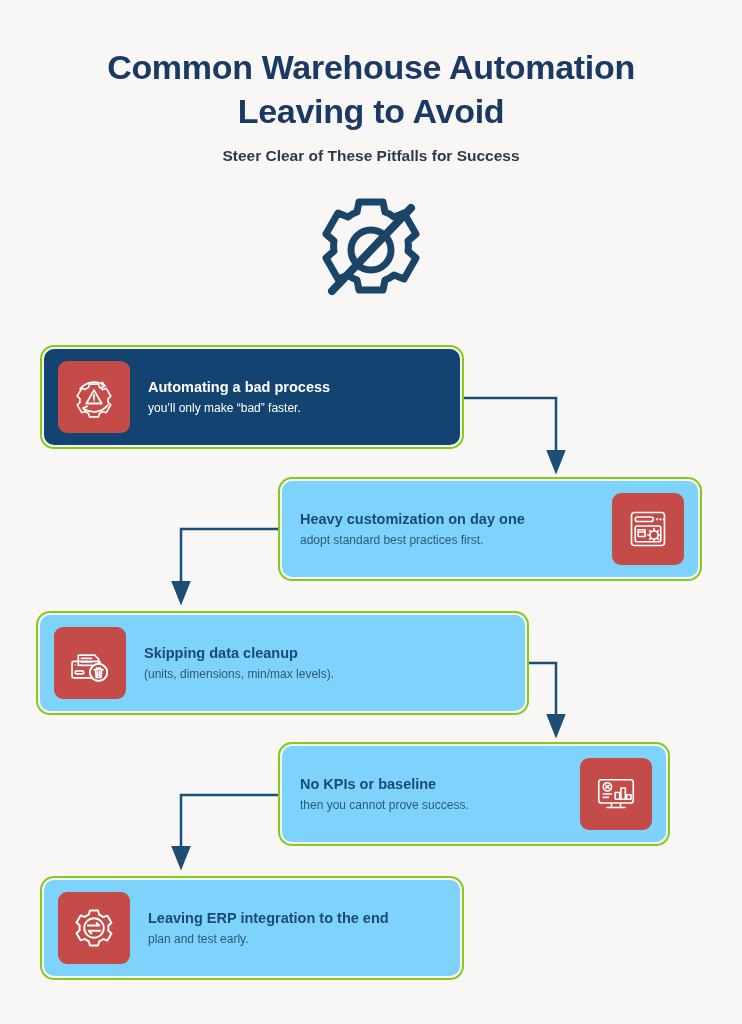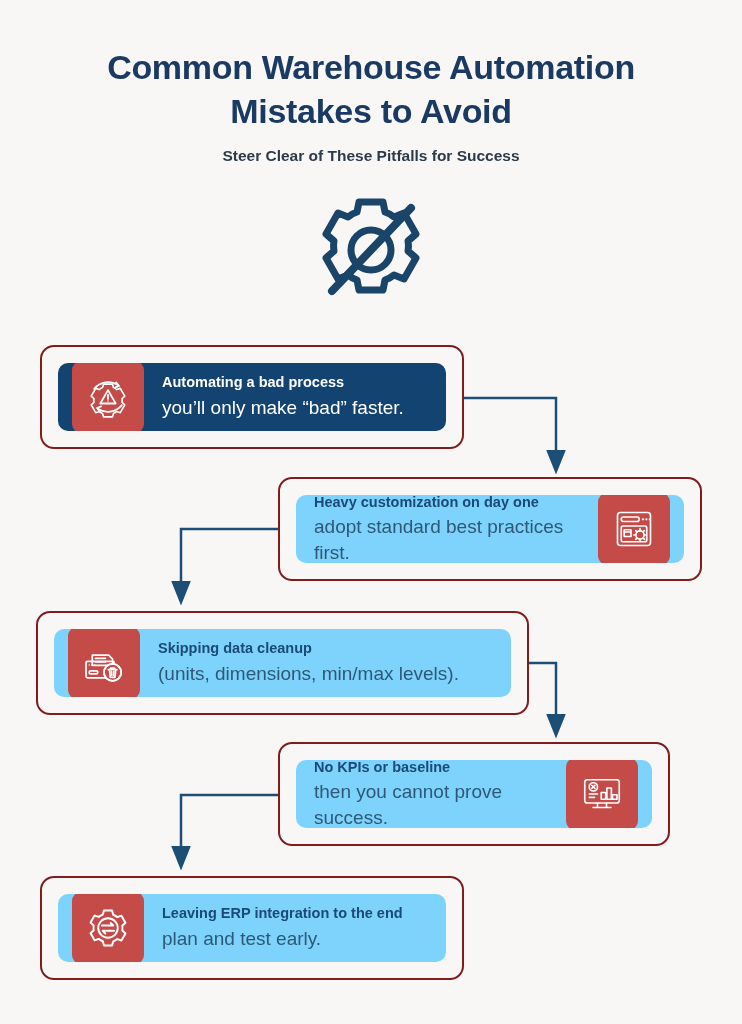--- a/index.html
+++ b/index.html
@@ -55,23 +55,23 @@
     left: 311px;
     top: 190px;
     width: 120px;
     height: 120px;
   }
 
   
   .card {
     position: absolute;
     box-sizing: border-box;
-    border: 2px solid #7f1d1d;
+    border: 2px solid #84cc16;
     border-radius: 14px;
-    padding: 16px;
+    padding: 2px;
     background: #f8f7f5;
   }
   .card-inner {
     box-sizing: border-box;
     width: 100%;
     height: 100%;
     border-radius: 10px;
     display: flex;
     align-items: center;
     overflow: hidden;
@@ -100,21 +100,21 @@
     flex: 1 1 auto;
     padding: 0 18px;
   }
   .card-title {
     font-size: 14.5px;
     font-weight: bold;
     line-height: 1.35;
     margin: 0 0 2px 0;
   }
   .card-sub {
-    font-size: 19px;
+    font-size: 12px;
     font-weight: normal;
     line-height: 1.35;
     margin: 0;
   }
   .card.dark .card-title, .card.dark .card-sub { color: #ffffff; }
   .card.light .card-title { color: #1b4a77; }
   .card.light .card-sub { color: #2f5878; }
 
   
   .connectors {
@@ -127,21 +127,21 @@
   }
 </style>
 </head>
 <body>
 
 <div id="infographic">
 
   <div class="header">
     <h1 class="title">
       <span class="line">Common Warehouse Automation</span>
-      <span class="line">Mistakes to Avoid</span>
+      <span class="line">Leaving to Avoid</span>
     </h1>
     <p class="subtitle">Steer Clear of These Pitfalls for Success</p>
   </div>
 
   <div class="header-icon">
     <svg viewBox="0 0 120 120" width="120" height="120" aria-hidden="true">
       <g fill="none" stroke="#1b4469" stroke-width="7" stroke-linejoin="round" stroke-linecap="round">
         <path d="M48 12 h24 l2 10 a30 30 0 0 1 9 5 l10 -4 l12 21 l-8 7 a30 30 0 0 1 0 10 l8 7 l-12 21 l-10 -4 a30 30 0 0 1 -9 5 l-2 10 h-24 l-2 -10 a30 30 0 0 1 -9 -5 l-10 4 l-12 -21 l8 -7 a30 30 0 0 1 0 -10 l-8 -7 l12 -21 l10 4 a30 30 0 0 1 9 -5 z"></path>
         <circle cx="60" cy="60" r="20"></circle>
       </g>

